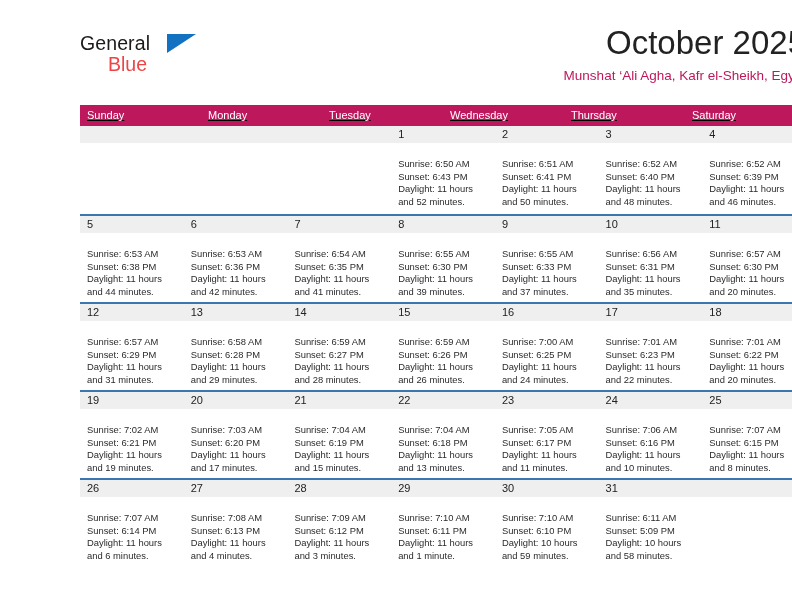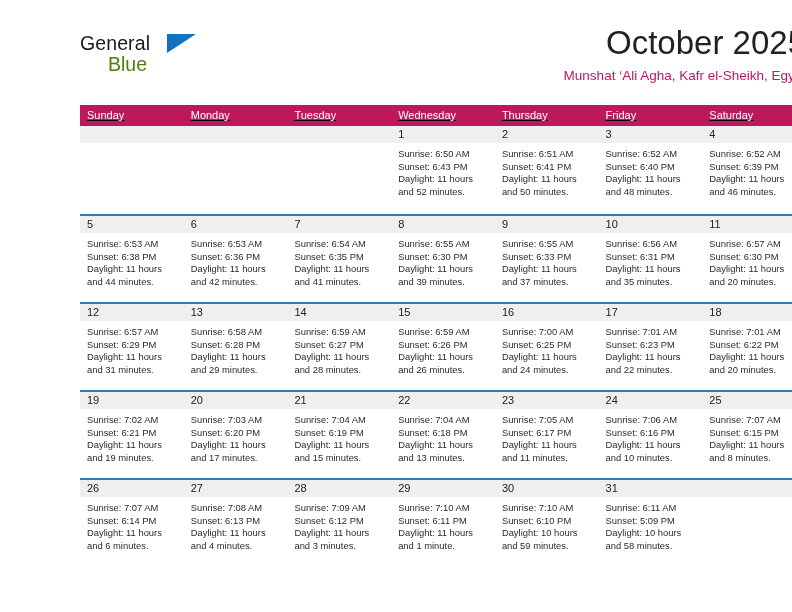--- a/index.html
+++ b/index.html
@@ -54,21 +54,21 @@
     width: 0;
     height: 0;
     border-left: 29px solid #1271c0;
     border-bottom: 19px solid transparent;
   }
   .brand-blue {
     position: absolute;
     left: 28px;
     top: 21px;
     font-size: 19.5px;
-    color: #4d7c0f;
+    color: #ef4444;
     font-family: "Liberation Sans", sans-serif;
     line-height: 22px;
   }
   .title-block {
     position: absolute;
     right: 0;
     top: 0;
     text-align: right;
   }
   .cal-title {
@@ -128,21 +128,21 @@
     background: #efefef;
     border-bottom: 1px solid #ffffff;
   }
   .day-num {
     font-size: 11px;
     color: #222222;
     line-height: 17px;
     padding-left: 7px;
   }
   .day-body {
-    padding: 4px 6px 0 7px;
+    padding: 14px 6px 0 7px;
   }
   .day-line {
     font-size: 9.4px;
     line-height: 12.6px;
     color: #2b2b2b;
     white-space: nowrap;
   }
   .day-cell.empty .day-band {
     background: #efefef;
   }
@@ -168,21 +168,20 @@
   </div>
 
   <div class="calendar">
 
     <div class="dow-row">
       <div class="dow-cell">Sunday</div>
       <div class="dow-cell">Monday</div>
       <div class="dow-cell">Tuesday</div>
       <div class="dow-cell">Wednesday</div>
       <div class="dow-cell">Thursday</div>
-      <div class="dow-cell">Friday</div>
       <div class="dow-cell">Saturday</div>
     </div>
 
     <div id="weeks-container">
         <div class="week-row">
           <div class="day-cell empty">
             <div class="day-band">
               <div class="day-num"></div>
             </div>
             <div class="day-body"></div>

